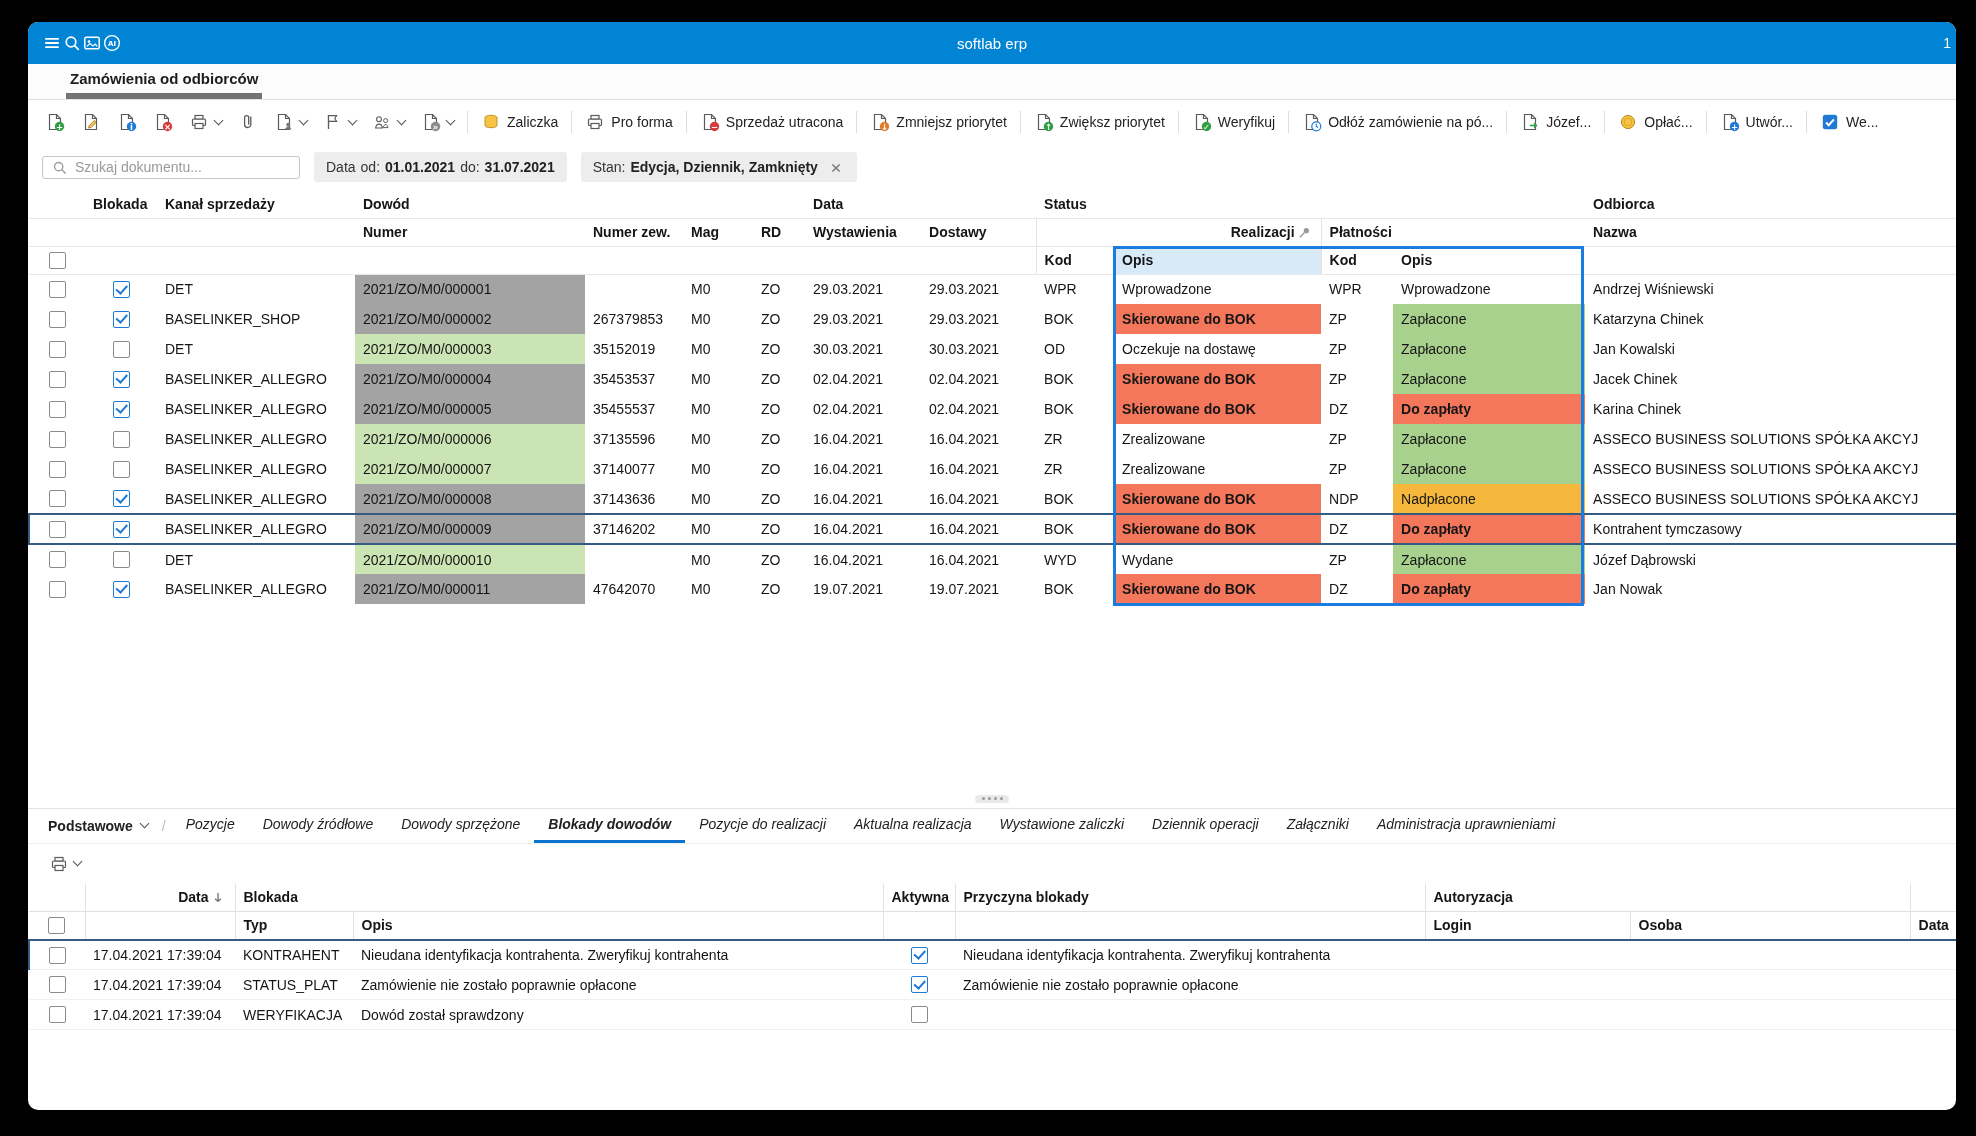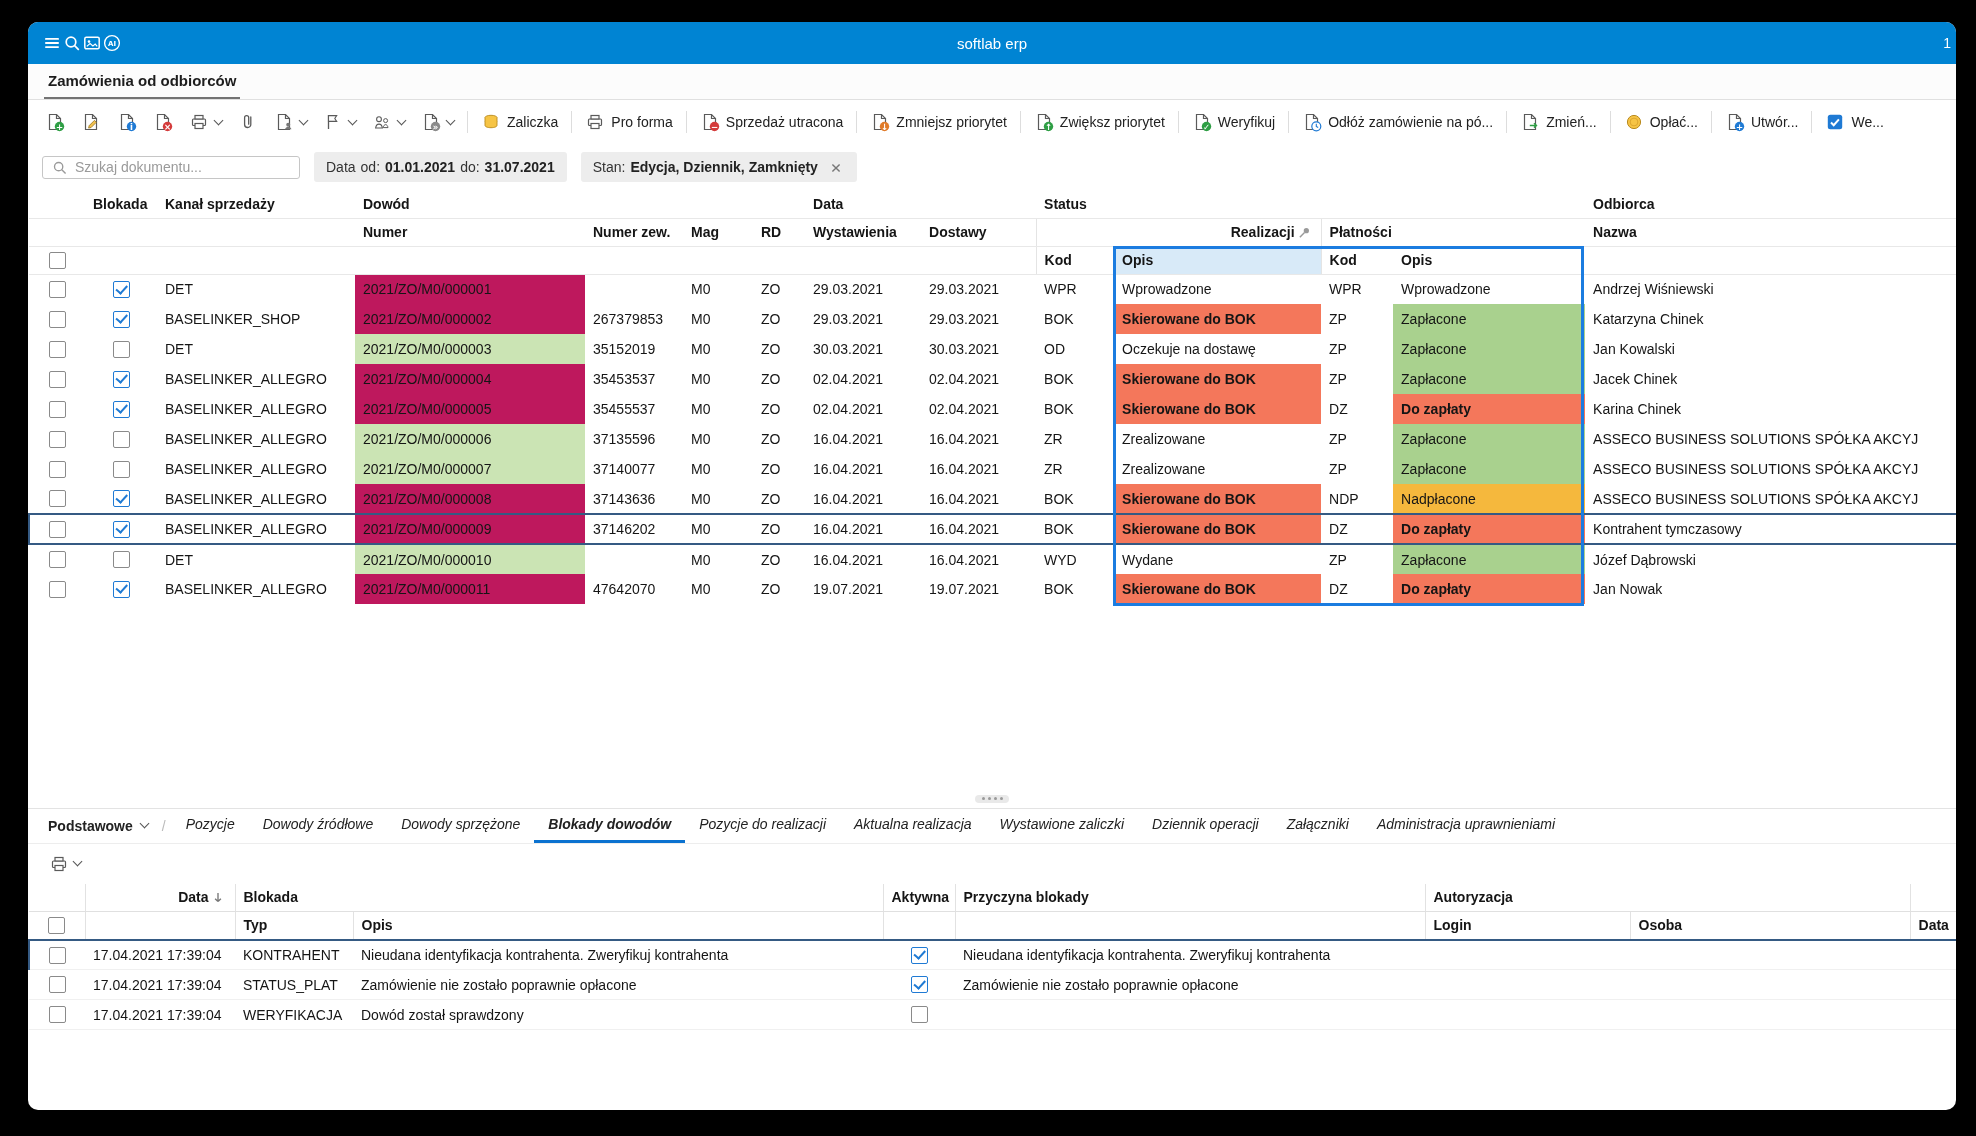--- a/index.html
+++ b/index.html
@@ -9,21 +9,21 @@
 
   
   .titlebar { flex:0 0 42px; background:#0084d3; display:flex; align-items:center; padding:0 14px; position:relative; color:#fff; }
   .titlebar .tb-icons { display:flex; }
   .titlebar .icon { width:20px; height:20px; display:inline-flex; }
   .titlebar .title { position:absolute; left:50%; transform:translateX(-50%); font-size:15px; }
   .titlebar .right-txt { position:absolute; right:5px; font-size:14px; }
 
   
   .tabbar { flex:0 0 36px; background:#fcfcfc; border-bottom:1px solid #e0e0e0; display:flex; align-items:stretch; padding:0 16px; }
-  .page-tab { display:flex; align-items:center; font-size:15px; font-weight:bold; color:#1d1d1d; border-bottom:2px solid #737373; padding:0 4px; }
+  .page-tab { display:flex; align-items:center; font-size:15px; font-weight:bold; color:#1d1d1d; border-bottom:6px solid #737373; padding:0 4px;margin-left:22px; }
 
   
   .toolbar { flex:0 0 44px; display:flex; align-items:center; padding:0 10px; gap:2px; overflow:hidden; white-space:nowrap; }
   .tbtn { display:flex; align-items:center; gap:6px; padding:5px 7px; border-radius:3px; font-size:14px; color:#222; flex:0 0 auto; cursor:default; }
   .tbtn .icon { width:20px; height:20px; display:inline-flex; flex:0 0 auto; }
   .tb-divider { width:1px; height:22px; background:#ddd; margin:0 4px; flex:0 0 auto; }
   .chev { width:7px; height:7px; border-right:1.5px solid #555; border-bottom:1.5px solid #555; transform:rotate(45deg); margin-top:-4px; flex:0 0 auto; }
 
   
   .filterbar { flex:0 0 46px; display:flex; align-items:center; gap:14px; padding:0 14px; }
@@ -38,21 +38,21 @@
   
   table.grid { border-collapse:collapse; table-layout:fixed; width:1928px; }
   .grid th, .grid td { padding:0 8px; font-size:14px; text-align:left; vertical-align:middle; overflow:hidden; white-space:nowrap; color:#151515; }
   .grid thead th { height:28px; font-weight:bold; border-bottom:1px solid #e8e8e8; }
   .grid tbody td { height:30px; }
   .grid .center { text-align:center; }
   .grid .bl { border-left:1px solid #e4e4e4; }
   .hflex { display:flex; align-items:center; justify-content:flex-end; }
   .hflex .icon { width:18px; height:18px; display:inline-flex; }
 
-  td.bg-pink { background:#be185d; }
+  td.bg-pink { background:#a3a3a3; }
   td.bg-green { background:#cbe4b4; }
   td.st-coral { background:#f4775b;font-weight:bold; }
   td.st-green { background:#a9d18e; }
   td.st-amber { background:#f5b83d; }
   th.hl { background:#d8eaf8; }
 
   tr.selected td { border-top:2px solid #355a83; border-bottom:2px solid #355a83; }
   tr.selected td:first-child { border-left:2px solid #355a83; }
   tr.selected td:last-child { border-right:2px solid #355a83; }
 
@@ -316,21 +316,21 @@
         <div class="tb-divider"></div>
         <div class="tbtn">
           <span class="icon">
             <svg width="20" height="20" viewBox="0 0 20 20" xmlns="http://www.w3.org/2000/svg">
               <path d="M4.5 2.5h7l4 4v11h-11z" fill="#fefefe" stroke="#5a5a5a" stroke-width="1.2"></path>
               <path d="M11.5 2.5v4h4" fill="none" stroke="#5a5a5a" stroke-width="1.2"></path>
               <path d="M9.8 13.4h6.4" stroke="#2e9e44" stroke-width="1.5"></path>
               <path d="M14 11.2l2.4 2.2-2.4 2.2" stroke="#2e9e44" stroke-width="1.5" fill="none"></path>
             </svg>
           </span>
-          <span>Zmień...</span>
+          <span>Józef...</span>
         </div>
         <div class="tb-divider"></div>
         <div class="tbtn">
           <span class="icon">
             <svg width="20" height="20" viewBox="0 0 20 20" xmlns="http://www.w3.org/2000/svg">
               <circle cx="10" cy="10" r="6.6" fill="#f6c445" stroke="#b98a1e" stroke-width="1"></circle>
               <circle cx="10" cy="10" r="3.9" fill="none" stroke="#dda62e" stroke-width="1"></circle>
             </svg>
           </span>
           <span>Opłać...</span>

